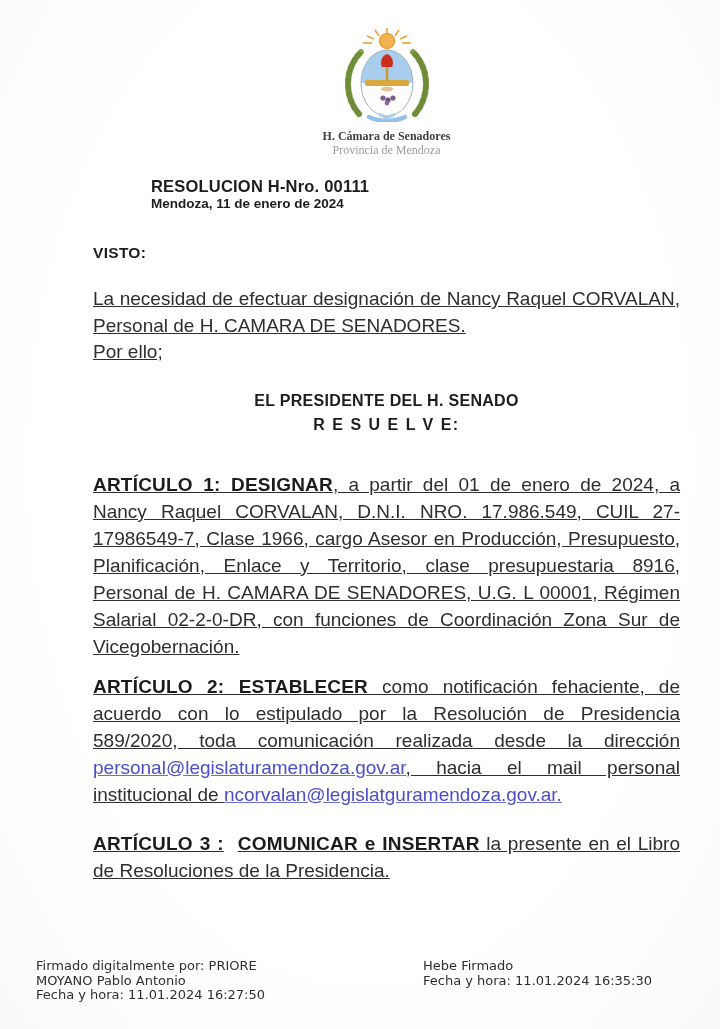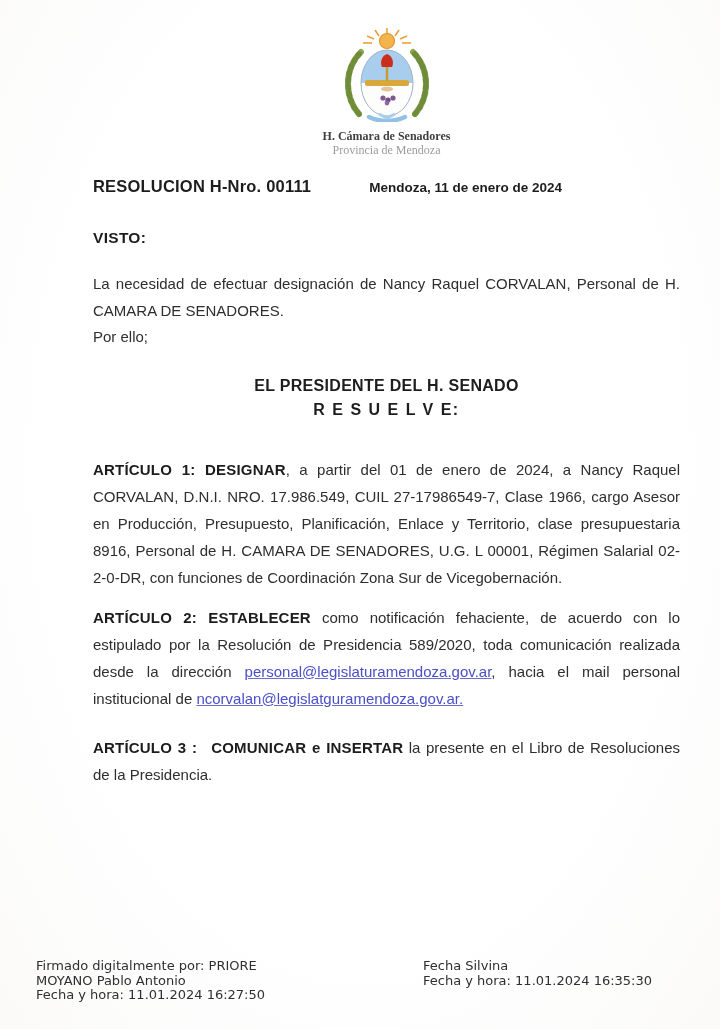--- a/index.html
+++ b/index.html
@@ -39,20 +39,21 @@
     font-size: 12px;
     color: #9b9b9b;
     text-align: center;
     line-height: 14px;
   }
   
   .title-row {
     margin-top: 20px;
     display: flex;
     align-items: baseline;
+    flex-direction: column;
   }
   .res-number {
     font-size: 16.5px;
     font-weight: bold;
     color: #1d1d1d;
     letter-spacing: 0.2px;
   }
   .place-date {
     margin-left: 58px;
     font-size: 13.5px;
@@ -61,24 +62,25 @@
   }
   
   .visto-label {
     margin-top: 33px;
     font-size: 15.5px;
     font-weight: bold;
     color: #1d1d1d;
     letter-spacing: 0.3px;
   }
   .par {
-    font-size: 15px;
+    font-size: 19px;
     line-height: 26.5px;
     text-align: justify;
     color: #2e2e2e;
+    text-decoration: underline;
   }
   .visto-body { margin-top: 24px; }
   .resolve-heading {
     margin-top: 23px;
     text-align: center;
     font-weight: bold;
     color: #1d1d1d;
   }
   .resolve-line1 { font-size: 16px; line-height: 24px; letter-spacing: 0.3px; }
   .resolve-line2 { font-size: 16px; line-height: 24px; letter-spacing: 1.5px; }
@@ -183,17 +185,17 @@
 
   </div>
 
   <div class="signatures">
     <div class="sig-block sig-left">
       <div>Firmado digitalmente por: PRIORE</div>
       <div>MOYANO Pablo Antonio</div>
       <div>Fecha y hora: 11.01.2024 16:27:50</div>
     </div>
     <div class="sig-block sig-right">
-      <div>Fecha Silvina</div>
+      <div>Hebe Firmado</div>
       <div>Fecha y hora: 11.01.2024 16:35:30</div>
     </div>
   </div>
 </div>
 
 </body></html>

